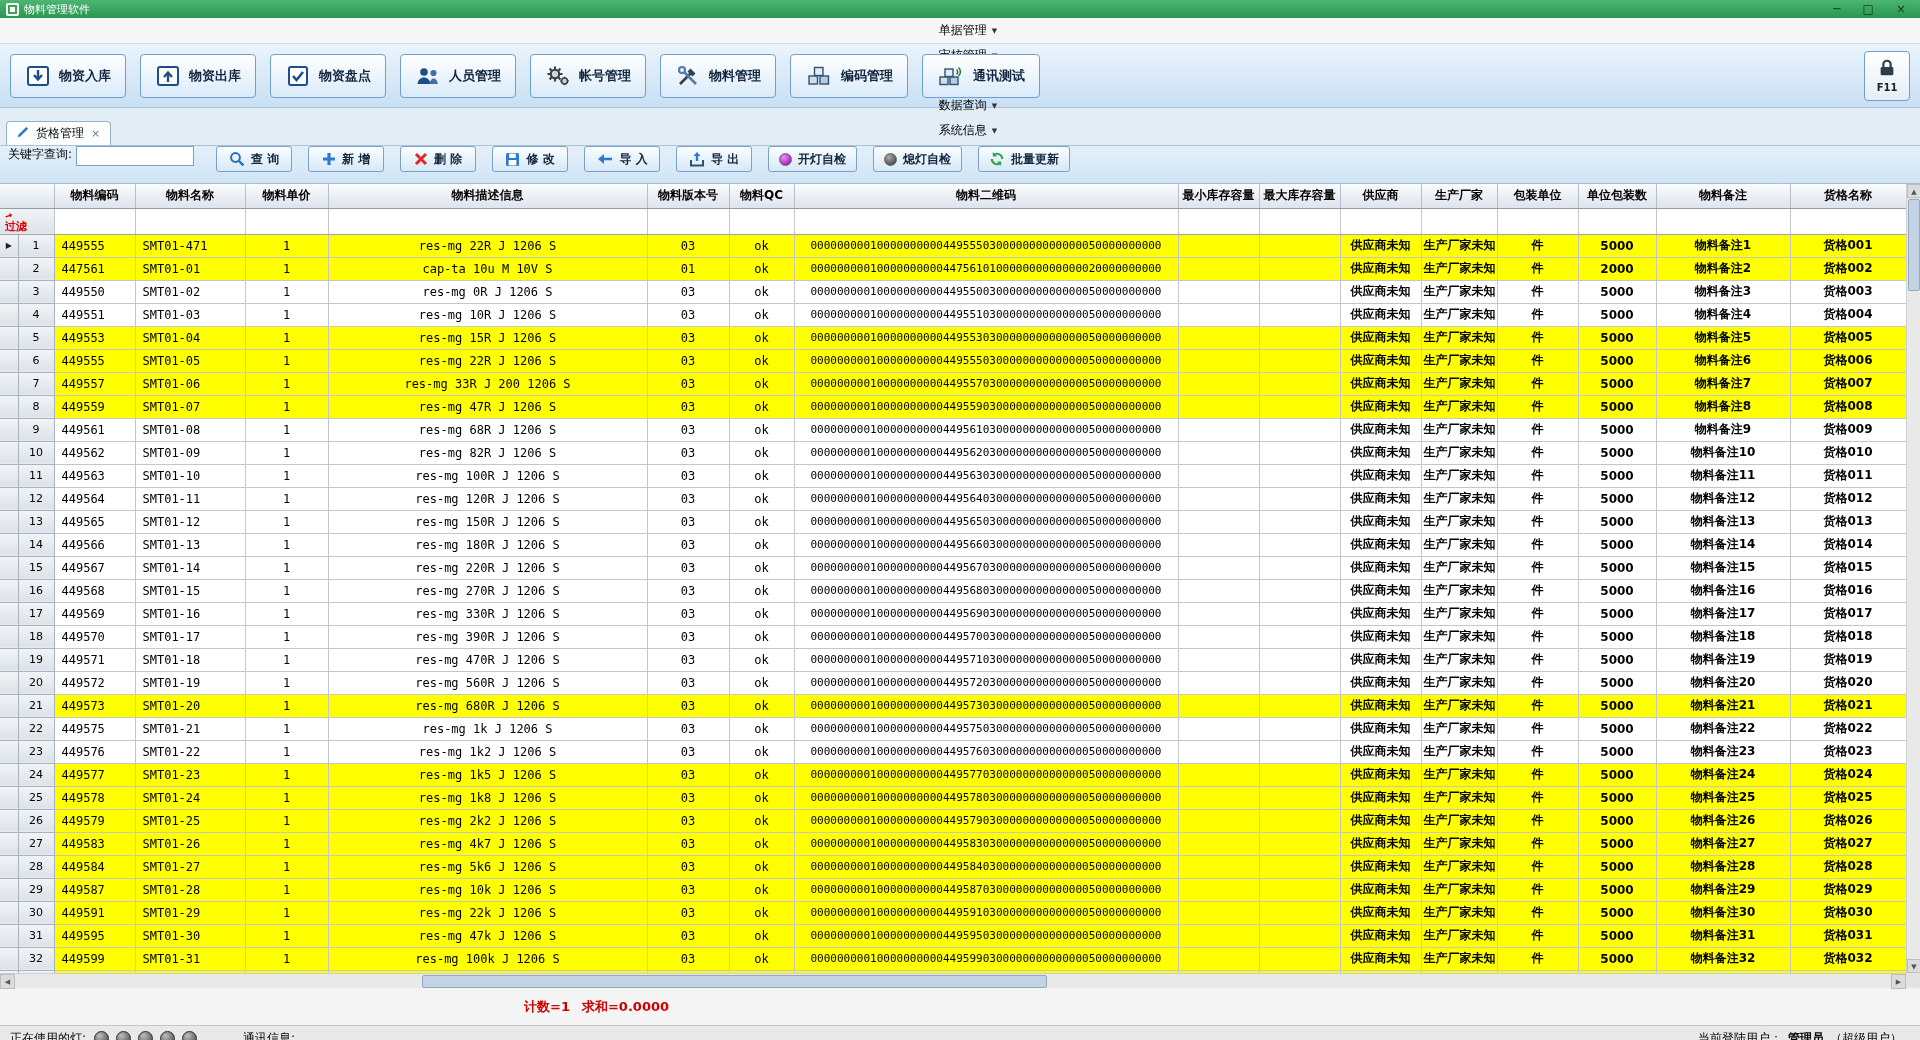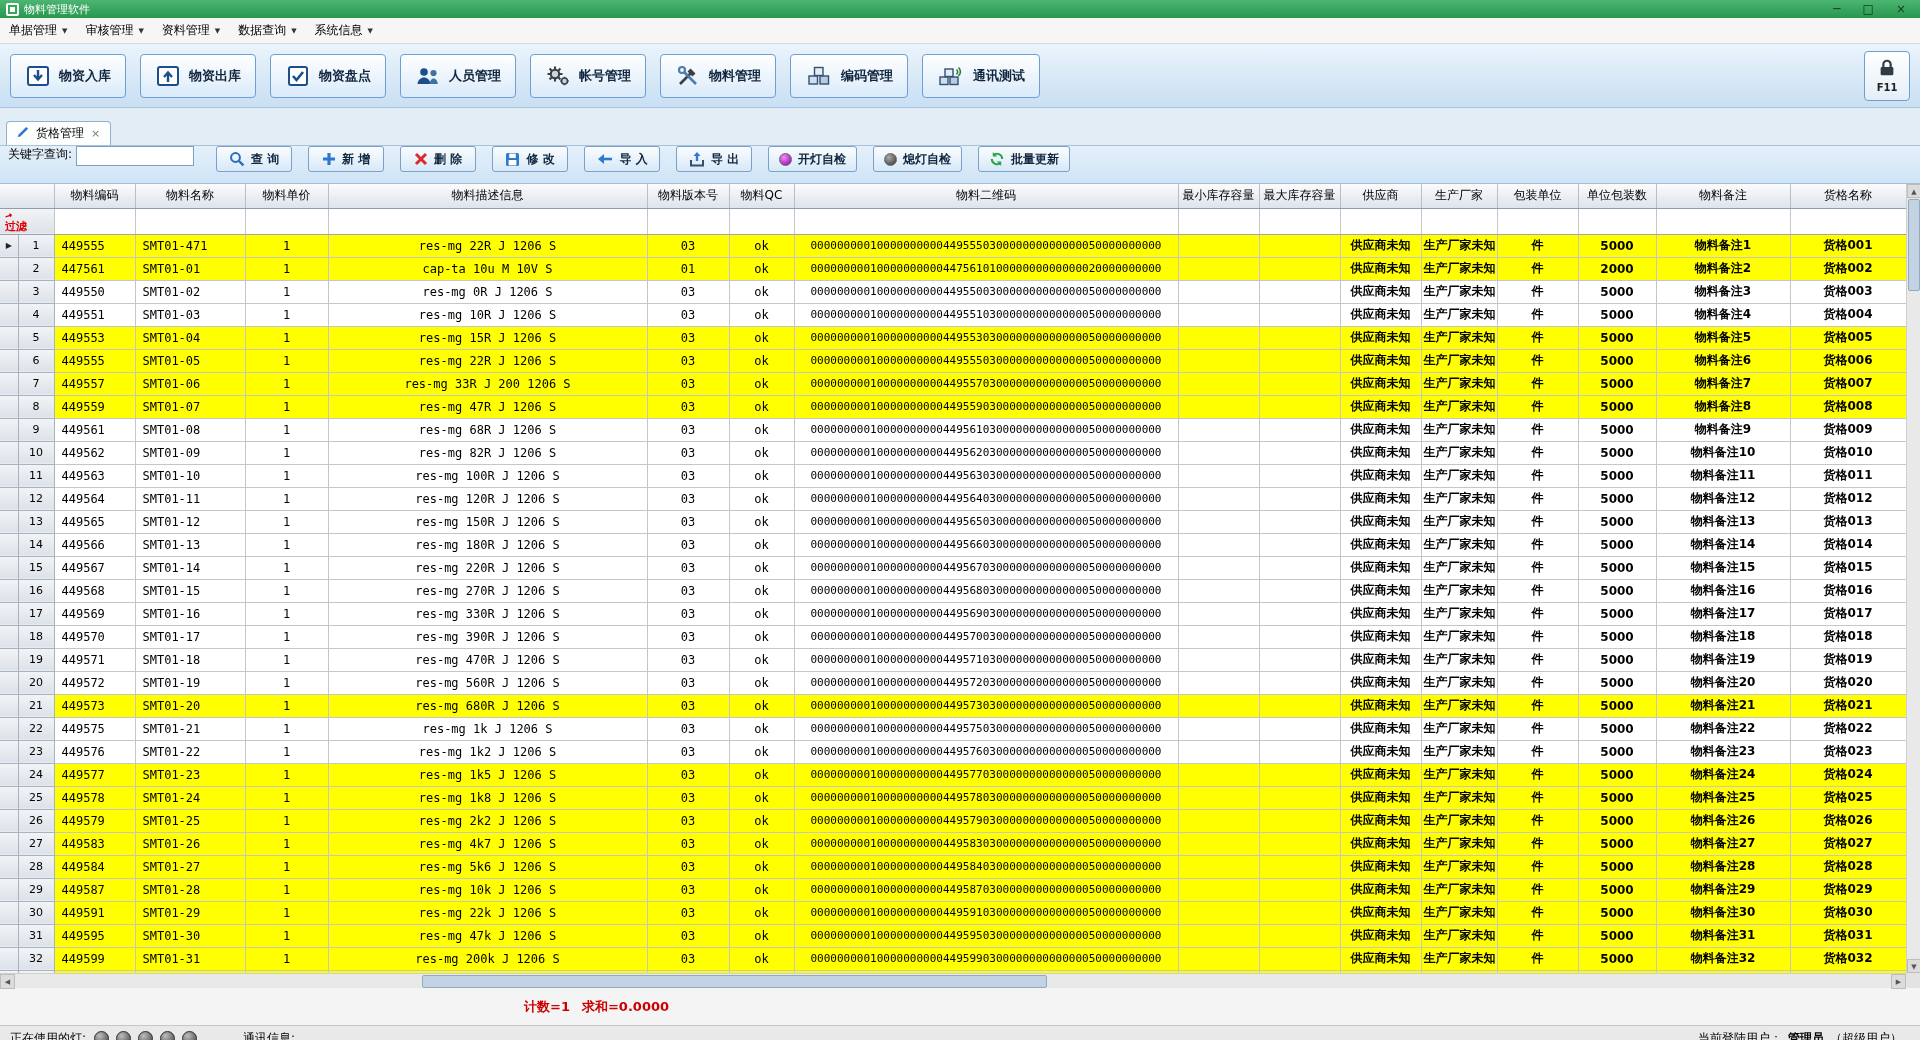--- a/index.html
+++ b/index.html
@@ -7,21 +7,21 @@
   body{font-family:"DejaVu Sans","Liberation Sans",sans-serif;font-size:12px;background:#f0f0f0;color:#000;}
 
   
   .titlebar{height:18px;background:linear-gradient(#4cb572,#27974e);display:flex;align-items:center;padding:0 6px;}
   .titlebar .app-icon{display:flex;align-items:center;}
   .titlebar .title{color:#fff;font-size:11px;margin-left:5px;}
   .winbtns{margin-left:auto;display:flex;gap:22px;padding-right:8px;}
   .winbtn{color:#12381f;font-size:12px;line-height:18px;cursor:default;}
 
   
-  .menubar{height:26px;background:#f6f6f6;border-bottom:1px solid #d8d8d8;display:flex;align-items:center;padding-left:0;}
+  .menubar{height:26px;background:#f6f6f6;border-bottom:1px solid #d8d8d8;display:flex;align-items:center;padding-left:16px;flex-direction:column;}
   .menu-item{display:flex;align-items:center;gap:5px;padding:4px 9px;}
   .menu-item .marrow{font-size:7px;color:#333;}
 
   
   .toolbar{height:64px;background:linear-gradient(#eaf4fc,#c9dff3);border-bottom:1px solid #a6c4de;display:flex;align-items:center;padding:0 10px;gap:14px;}
   .tbtn{height:44px;border:1px solid #6f9fd0;border-radius:4px;background:linear-gradient(#ffffff,#d9eafa);display:flex;align-items:center;gap:8px;padding:0 14px;font-size:13px;font-weight:bold;color:#10263e;font-family:inherit;}
   .tbtn .ticon{display:flex;align-items:center;}
   .lockbtn{margin-left:auto;width:46px;height:50px;border:1px solid #6f9fd0;border-radius:4px;background:linear-gradient(#ffffff,#e4eef8);display:flex;flex-direction:column;align-items:center;justify-content:center;gap:1px;font-family:inherit;}
   .lockbtn .flabel{font-size:10px;font-weight:bold;color:#222;}
 
@@ -37,21 +37,21 @@
   .sbtns{display:flex;gap:16px;margin-left:22px;}
   .sbtn{height:26px;min-width:76px;border:1px solid #7aa2c8;border-radius:3px;background:linear-gradient(#fbfdff,#d7e8f7);display:flex;align-items:center;justify-content:center;gap:6px;padding:0 10px;font-size:12px;font-weight:bold;color:#10263e;font-family:inherit;}
   .lamp{width:13px;height:13px;border-radius:50%;display:inline-block;border:1px solid #666;}
   .lamp.purple{background:radial-gradient(circle at 35% 30%,#ee8df7,#8a00a8);}
   .lamp.gray{background:radial-gradient(circle at 35% 30%,#aaa,#333);}
 
   
   .grid{position:relative;height:804px;background:#fff;}
   .grid-clip{position:absolute;left:0;top:0;width:1906px;height:789px;overflow:hidden;background:#fff;}
   table.grid-tbl{border-collapse:collapse;table-layout:fixed;width:1906px;font-family:"DejaVu Sans Mono","Liberation Mono",monospace;}
-  .grid-tbl th{height:24px;background:linear-gradient(#fafbfc,#dde4ec);border-right:1px solid #b6bfca;border-bottom:1px solid #8f9dad;font-weight:normal;font-size:12px;font-family:"DejaVu Sans","Liberation Sans",sans-serif;white-space:nowrap;overflow:hidden;}
+  .grid-tbl th{height:24px;background:linear-gradient(#fafbfc,#dde4ec);border-right:1px solid #b6bfca;border-bottom:1px solid #8f9dad;font-weight:bold;font-size:12px;font-family:"DejaVu Sans","Liberation Sans",sans-serif;white-space:nowrap;overflow:hidden;}
   .grid-tbl td{height:23px;border-right:1px solid #c6c6c6;border-bottom:1px solid #c6c6c6;font-size:12px;white-space:nowrap;overflow:hidden;text-align:center;padding:0 2px;}
   tr.hl td{background:#ffff00;}
   tr.wh td{background:#ffffff;}
   .grid-tbl td.ind,.grid-tbl td.num{background:linear-gradient(#f2f4f6,#dce2e9);border-right:1px solid #a9b3bf;border-bottom:1px solid #a9b3bf;font-family:"DejaVu Sans","Liberation Sans",sans-serif;}
   .grid-tbl td.ind{font-size:8px;color:#222;}
   .grid-tbl td.num{font-size:11px;}
   .grid-tbl td.l{text-align:left;padding-left:7px;}
   .grid-tbl td.qr{font-size:11px;}
   .grid-tbl td.cn{font-family:"DejaVu Sans","Liberation Sans",sans-serif;font-weight:bold;}
   tr.filter-row td{height:26px;background:#fff;border-bottom:1px solid #9aa5b1;}
@@ -979,21 +979,21 @@
             <td class="pkg cn">5000</td>
             <td class="note cn">物料备注31</td>
             <td class="slot cn">货格031</td>
           </tr>
           <tr class="hl">
             <td class="ind"></td>
             <td class="num">32</td>
             <td class="code l">449599</td>
             <td class="name l">SMT01-31</td>
             <td class="price">1</td>
-            <td class="desc">res-mg 200k J 1206 S</td>
+            <td class="desc">res-mg 100k J 1206 S</td>
             <td class="ver">03</td>
             <td class="qc">ok</td>
             <td class="qr">00000000010000000000449599030000000000000050000000000</td>
             <td class="min"></td>
             <td class="max"></td>
             <td class="sup cn">供应商未知</td>
             <td class="mfr cn">生产厂家未知</td>
             <td class="unit cn">件</td>
             <td class="pkg cn">5000</td>
             <td class="note cn">物料备注32</td>

